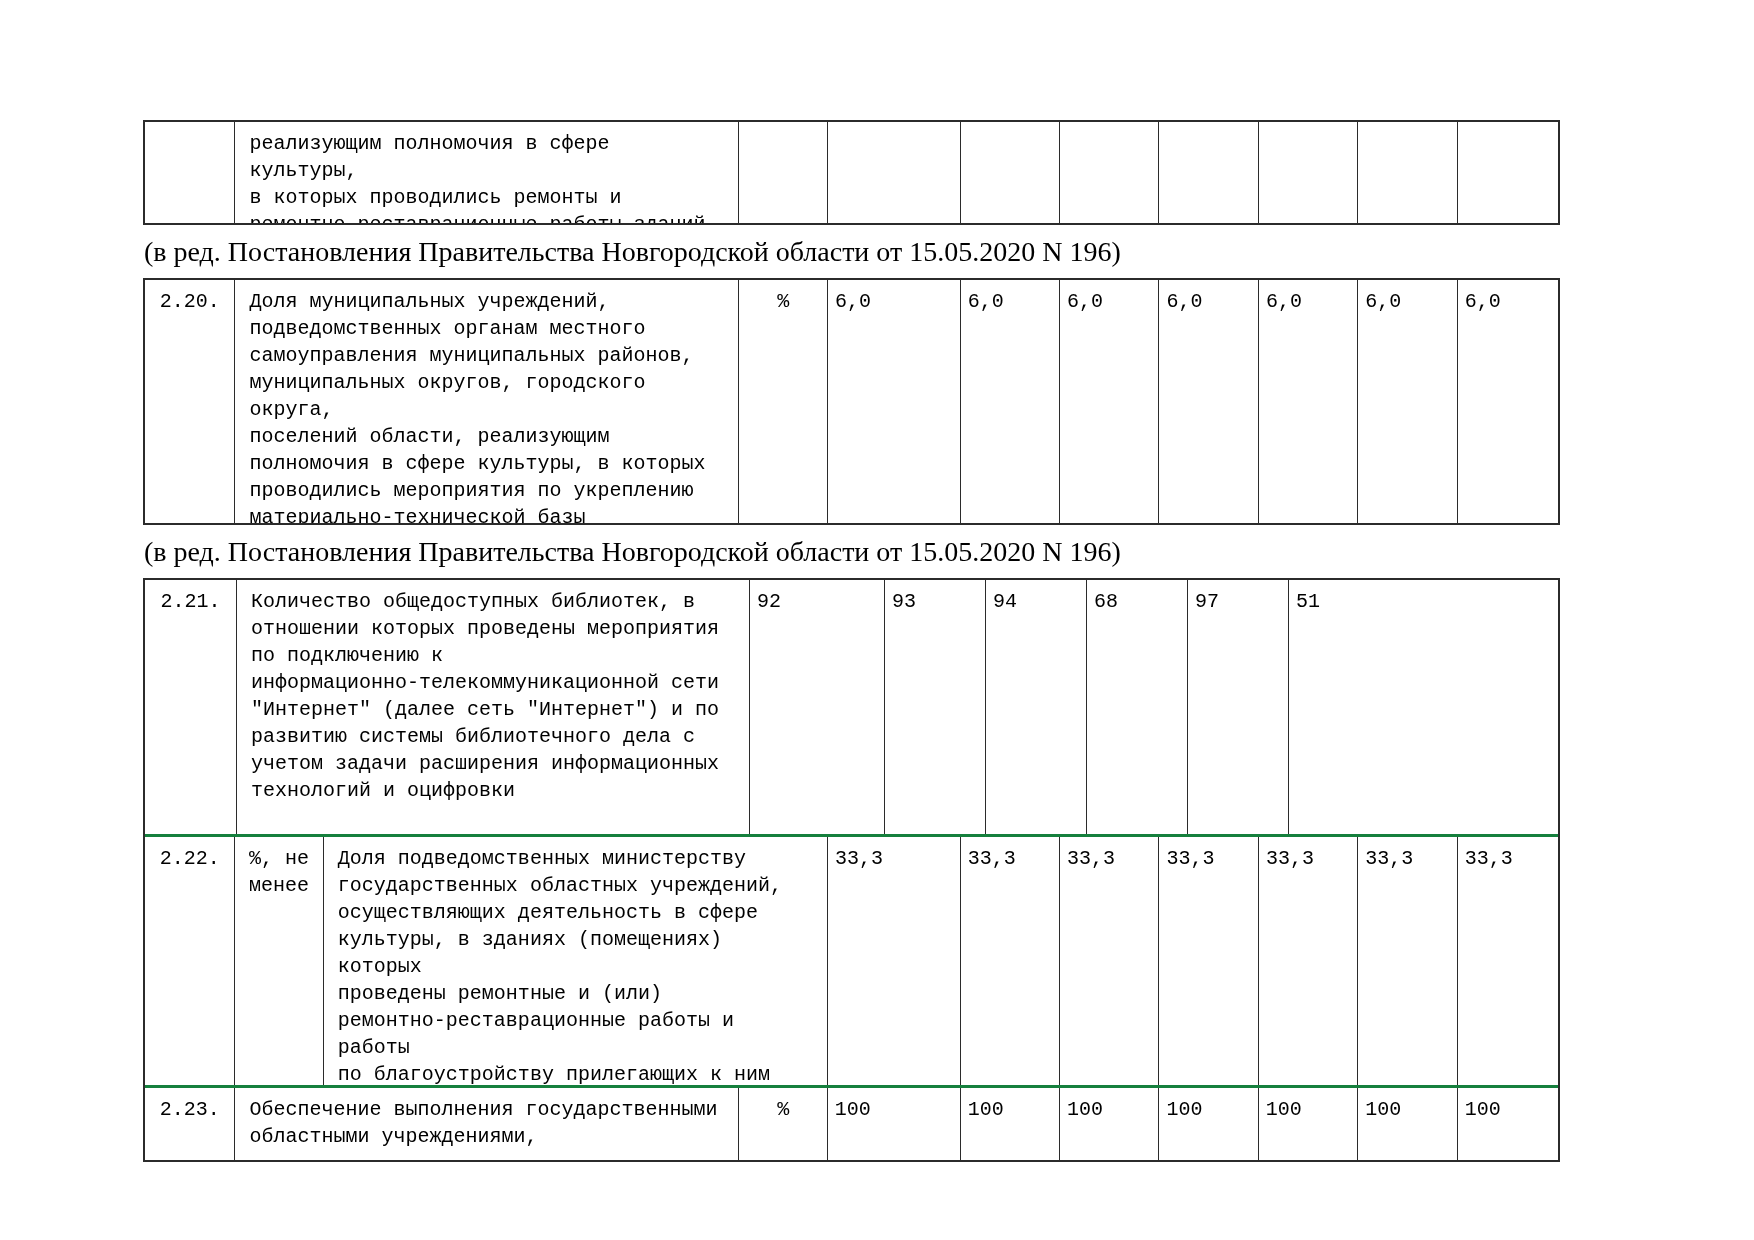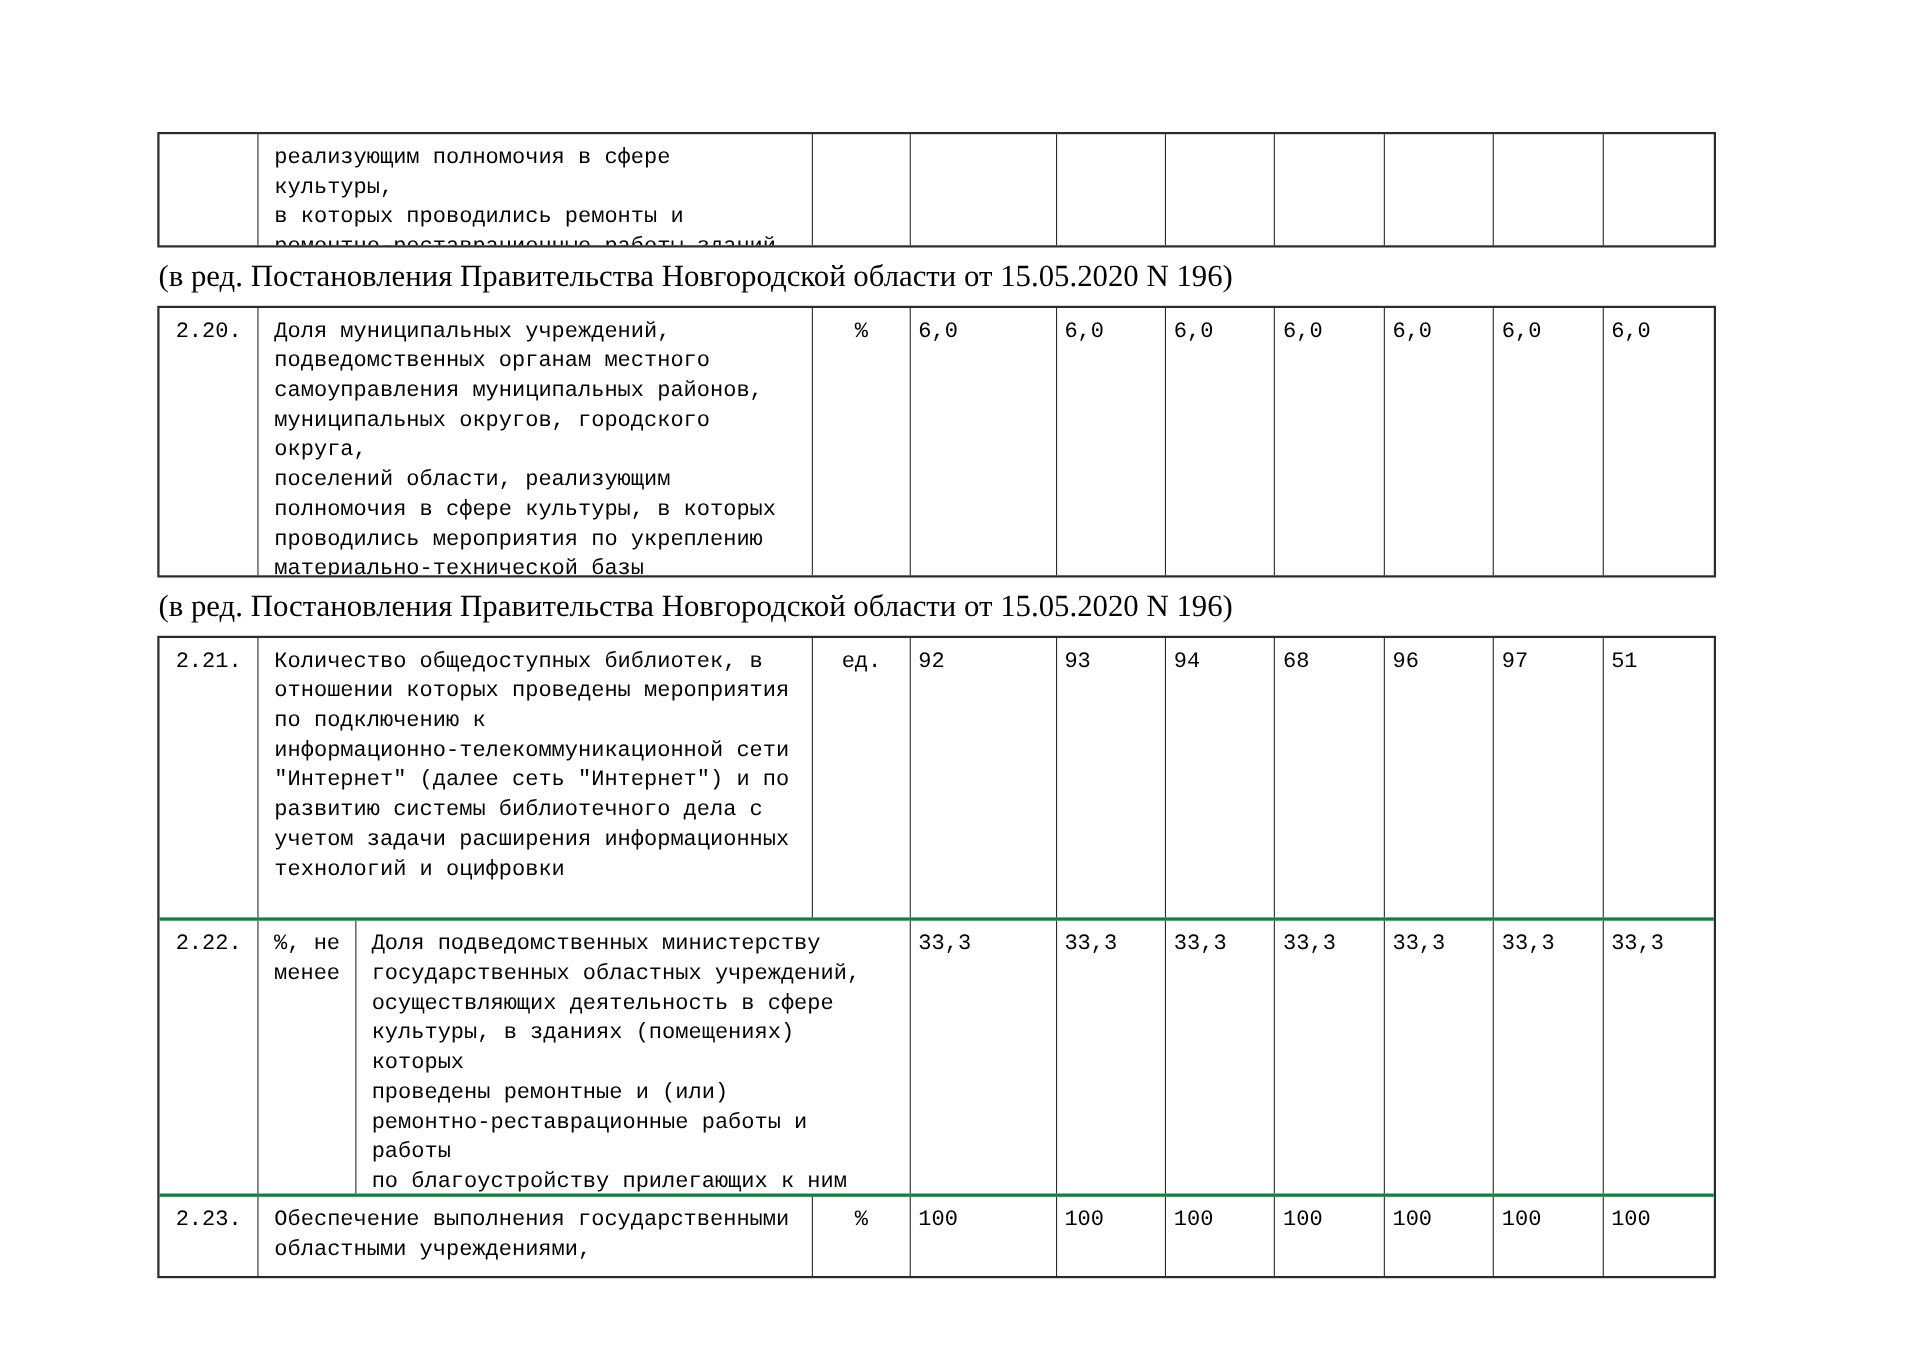--- a/index.html
+++ b/index.html
@@ -122,26 +122,24 @@
       <div class="trow rh-221">
         <div class="cell c-num">2.21.</div>
         <div class="cell c-ind">Количество общедоступных библиотек, в
 отношении которых проведены мероприятия
 по подключению к
 информационно-телекоммуникационной сети
 "Интернет" (далее сеть "Интернет") и по
 развитию системы библиотечного дела с
 учетом задачи расширения информационных
 технологий и оцифровки</div>
-        <div class="cell c-unit">ед.</div>
         <div class="cell c-val c-v1">92</div>
         <div class="cell c-val">93</div>
         <div class="cell c-val">94</div>
         <div class="cell c-val">68</div>
-        <div class="cell c-val">96</div>
         <div class="cell c-val">97</div>
         <div class="cell c-val c-v7">51</div>
       </div>
       <div class="trow rh-222">
         <div class="cell c-num">2.22.</div>
         <div class="cell c-unit">%, не
 менее</div>
         <div class="cell c-ind">Доля подведомственных министерству
 государственных областных учреждений,
 осуществляющих деятельность в сфере

